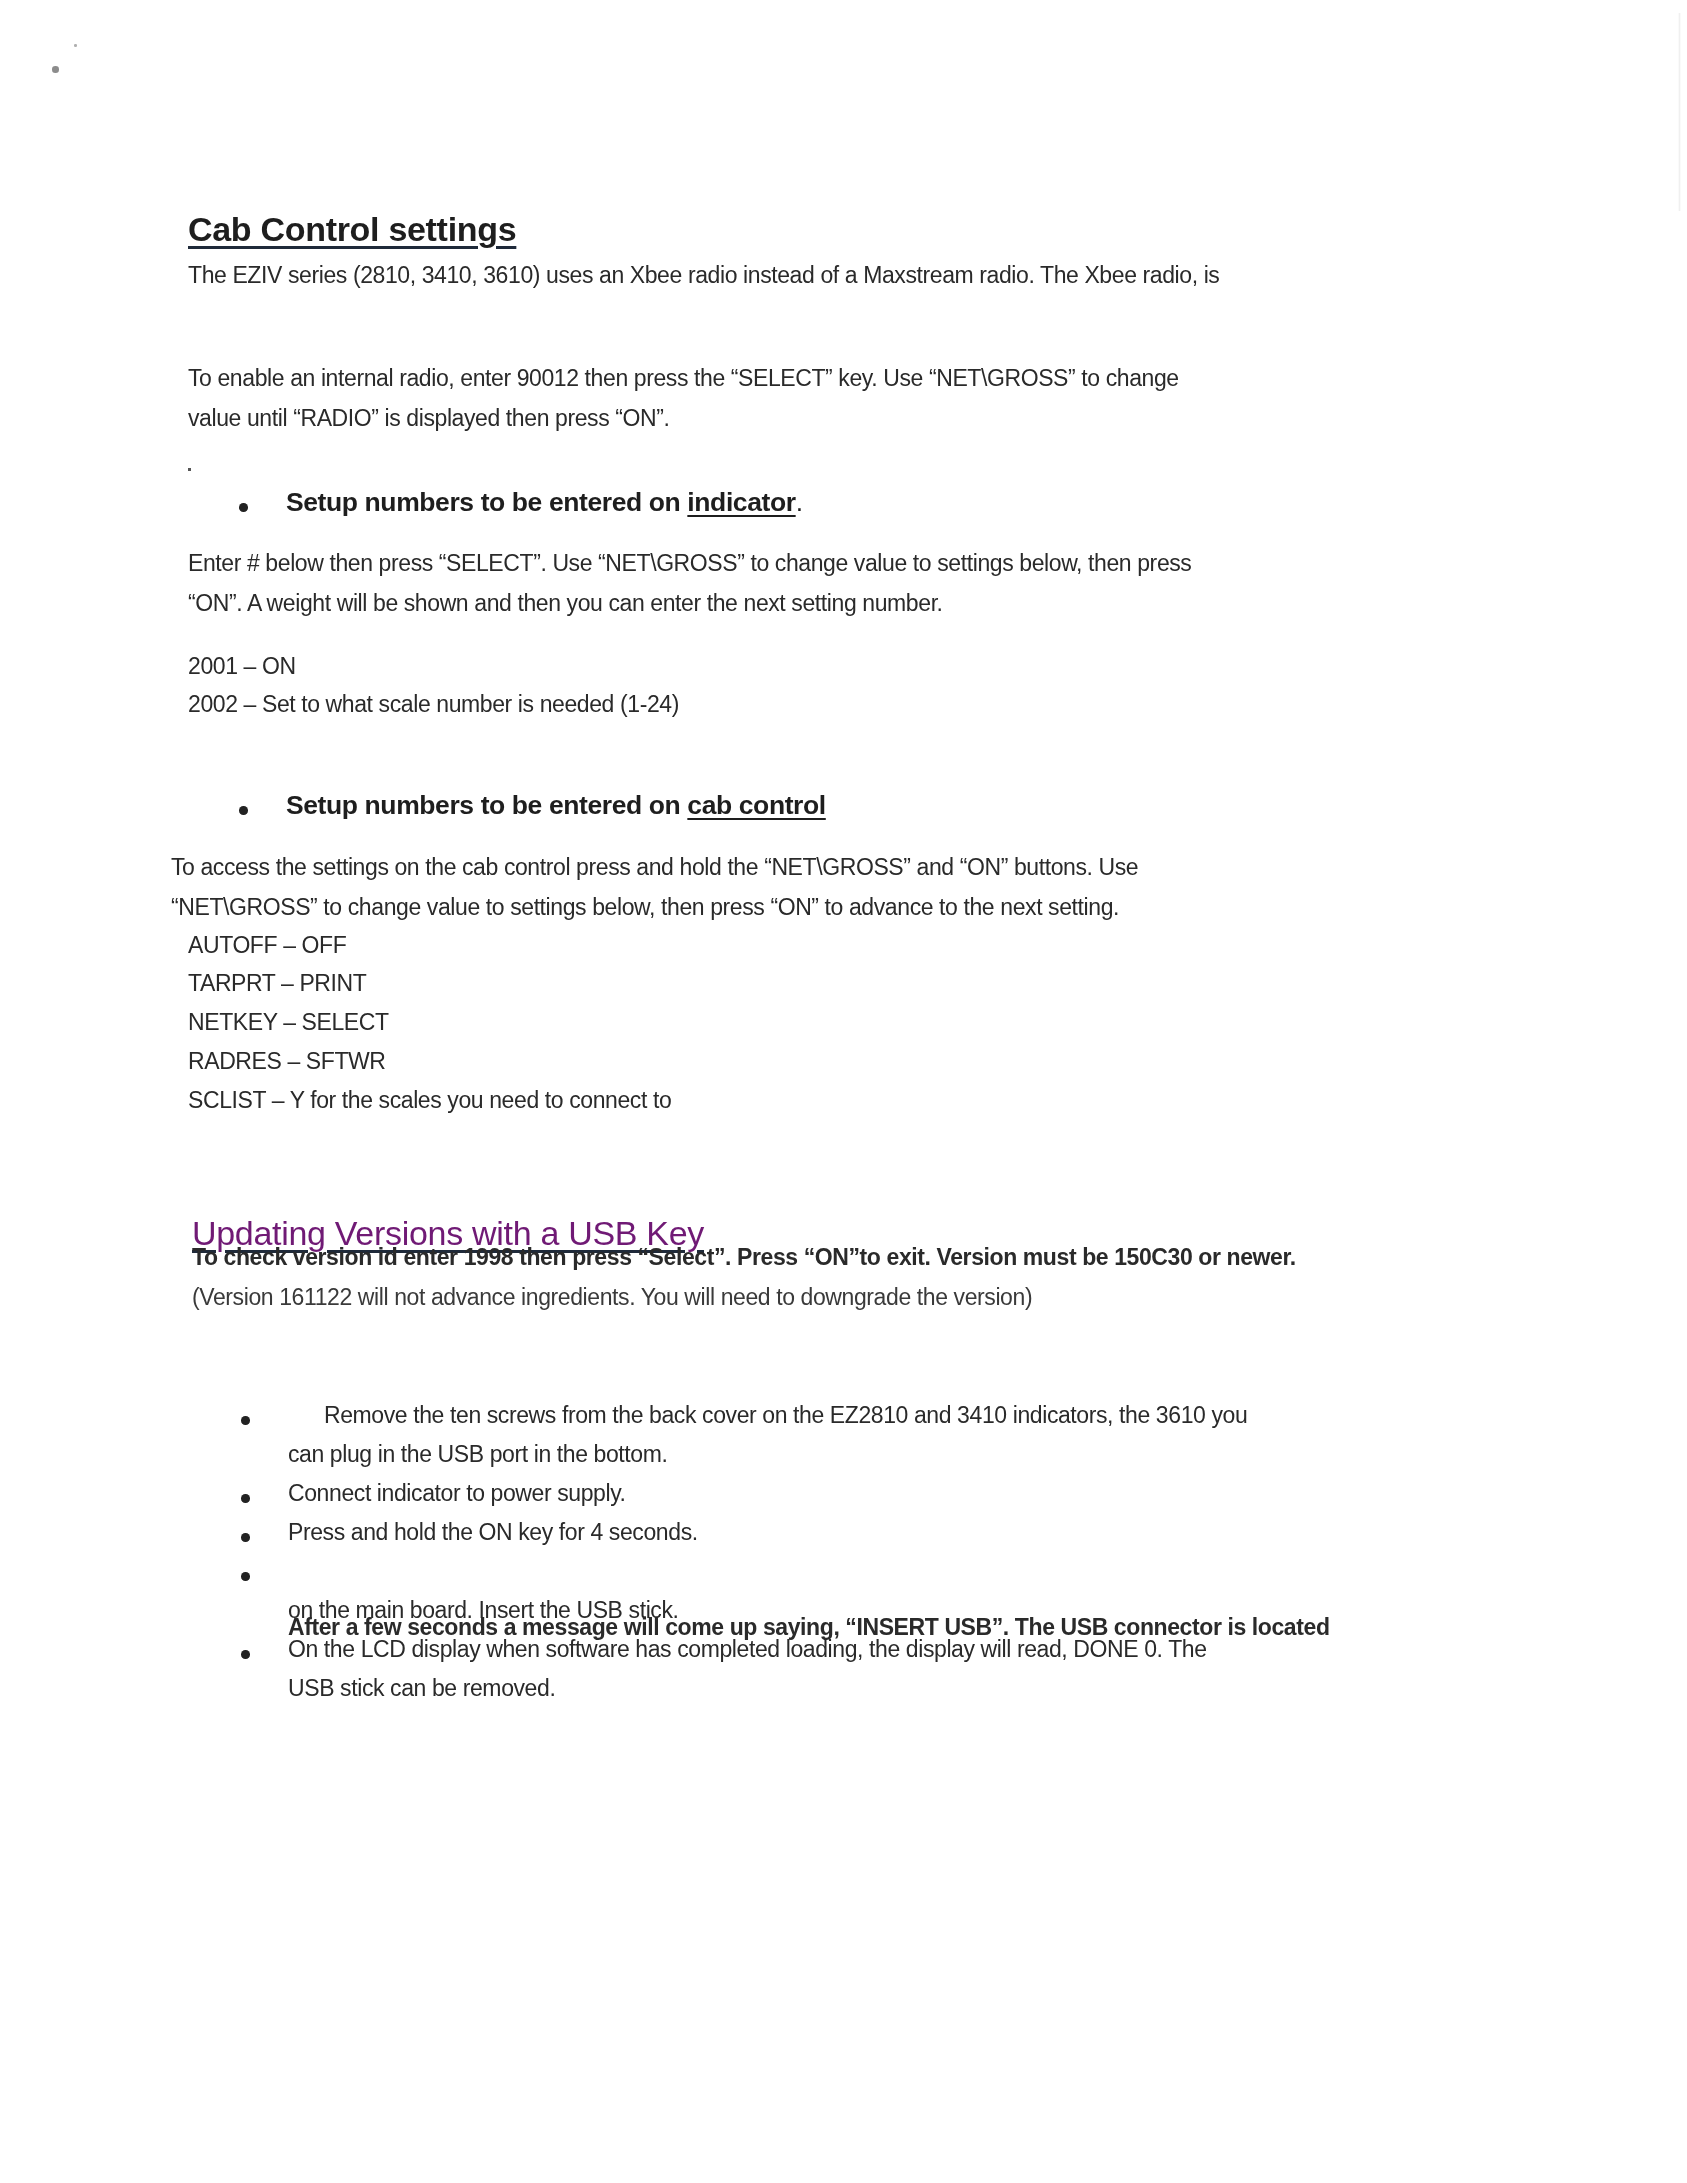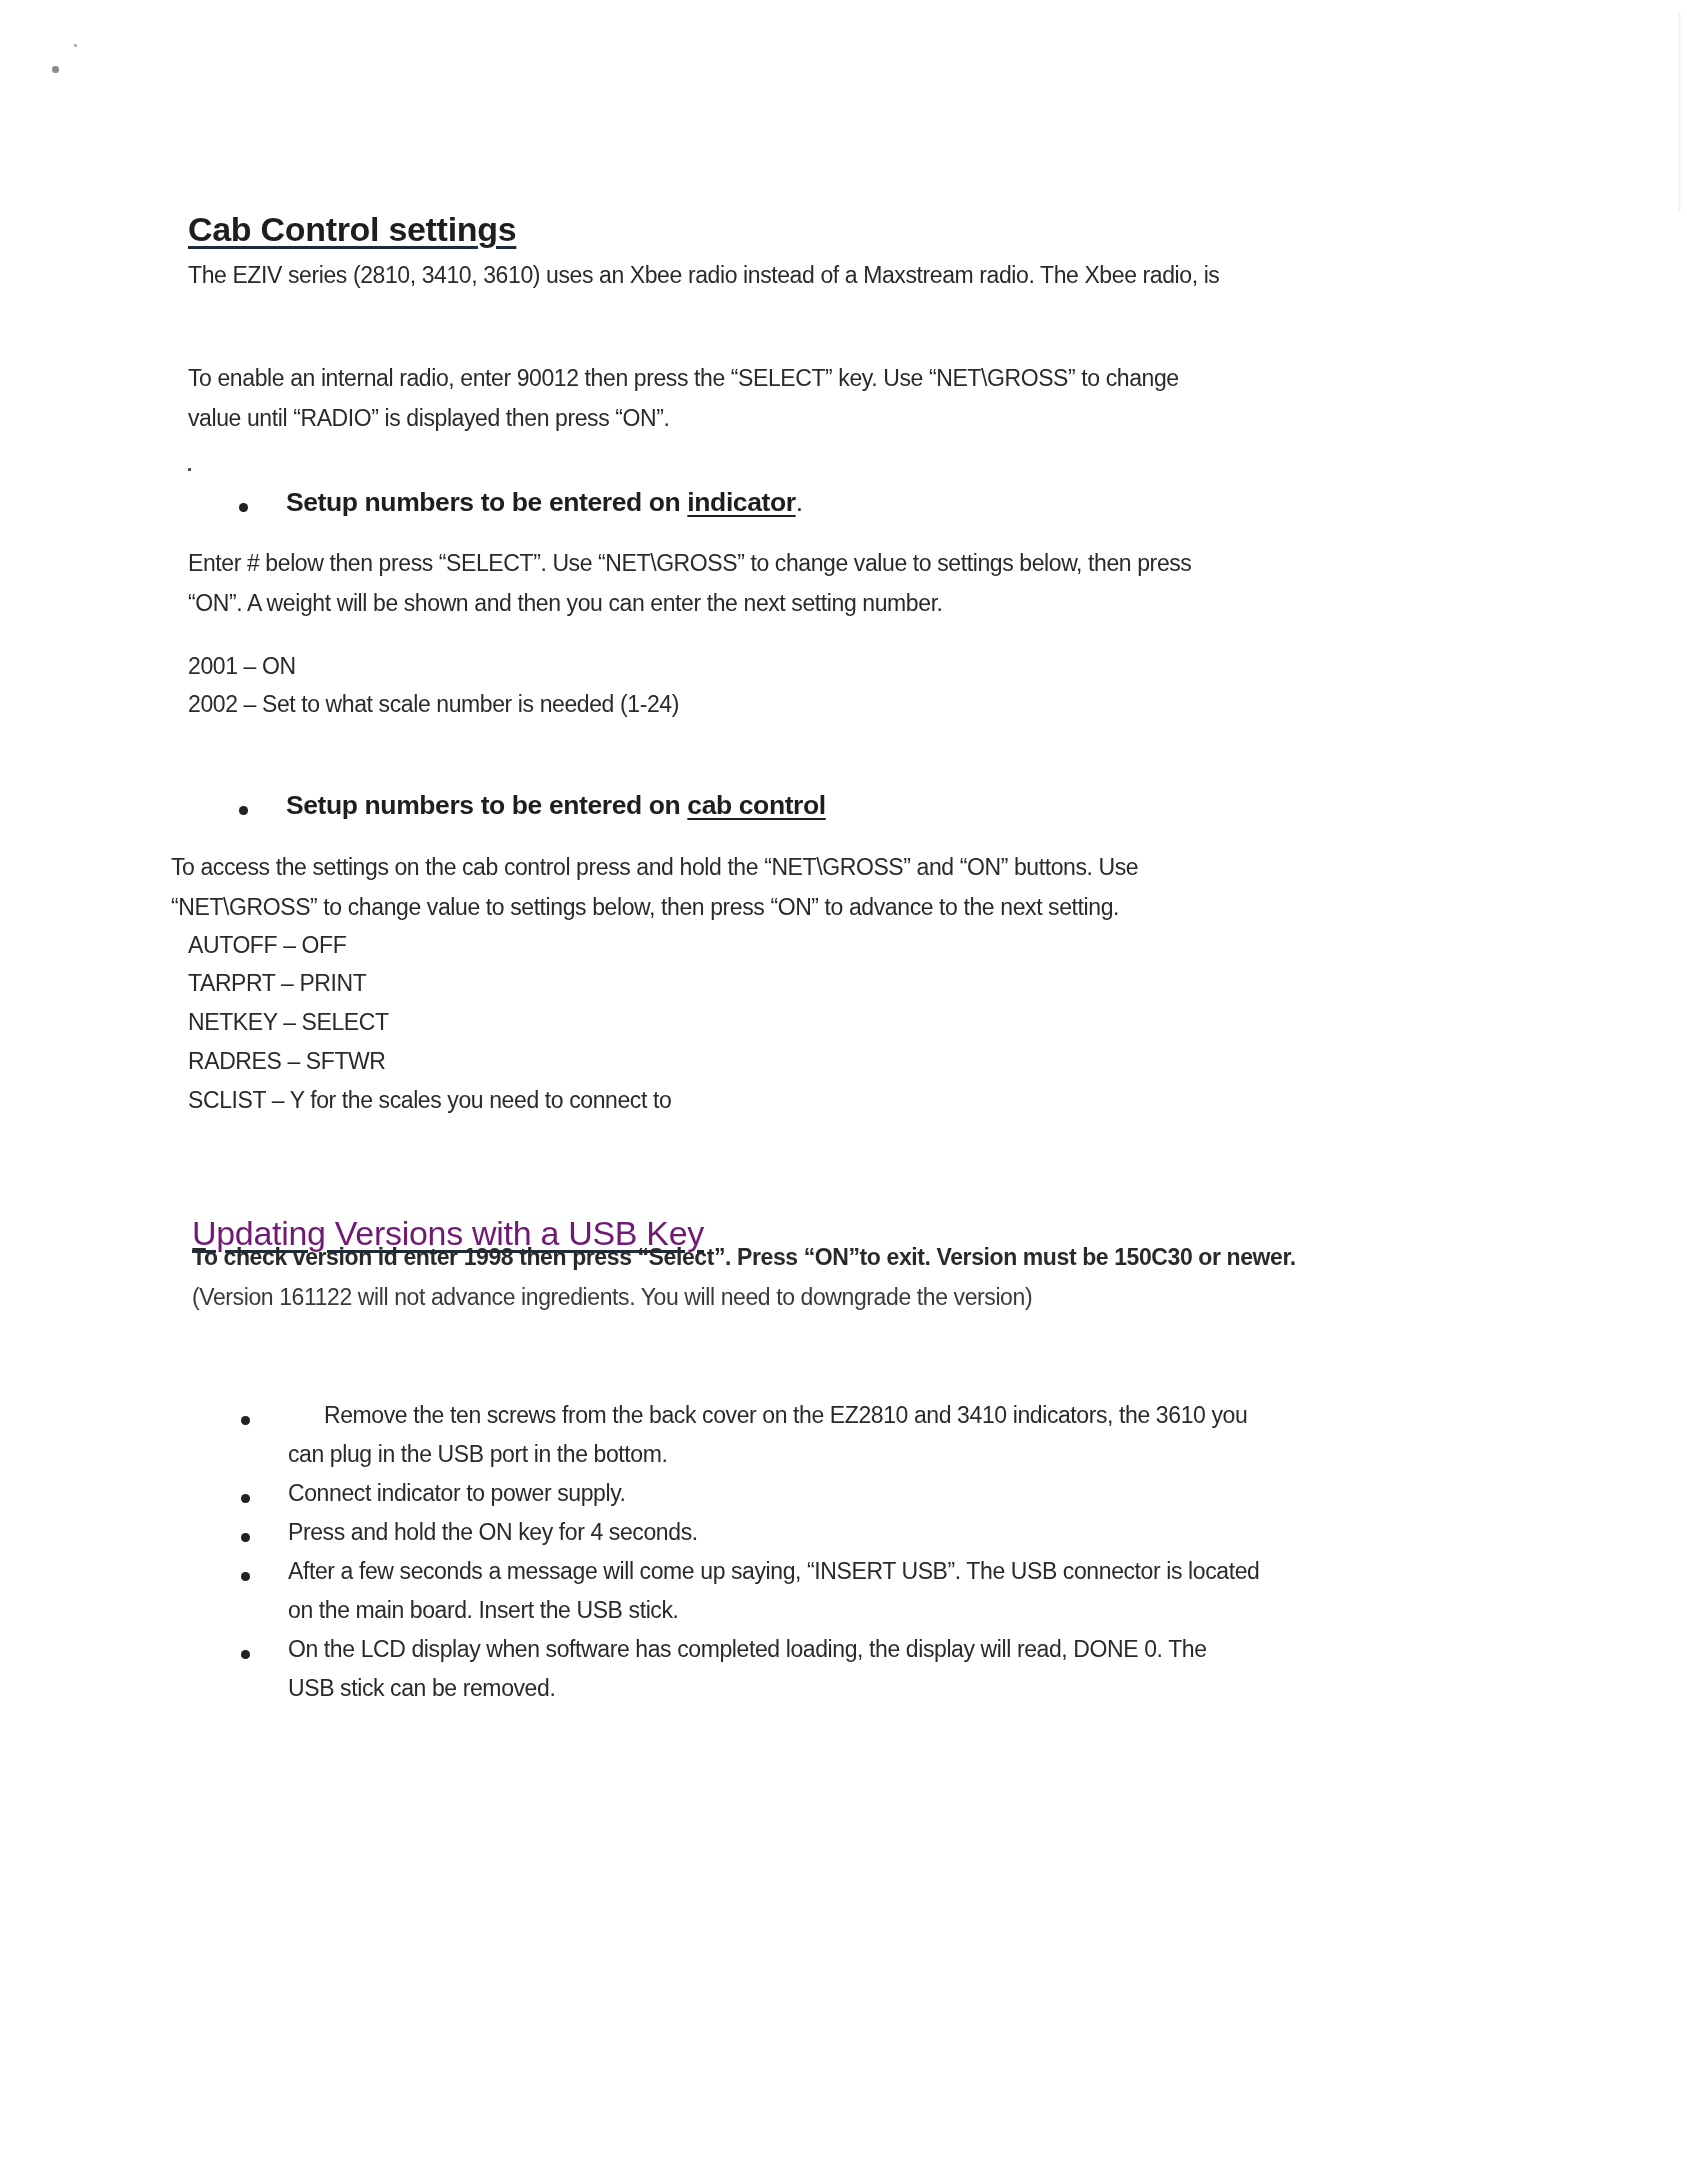--- a/index.html
+++ b/index.html
@@ -137,21 +137,21 @@
     <div>
       <div class="bullet-dot" style="left:241px; top:1494px;"></div>
       <div class="line" style="left:288px; top:1477px;">Connect indicator to power supply.</div>
     </div>
     <div>
       <div class="bullet-dot" style="left:241px; top:1533px;"></div>
       <div class="line" style="left:288px; top:1516px;">Press and hold the ON key for 4 seconds.</div>
     </div>
     <div>
       <div class="bullet-dot" style="left:241px; top:1572px;"></div>
-      <div class="line" style="left:288px; top:1555px;">After a few seconds a message will come up saying, “INSERT USB”. The USB connector is located</div>
+      <div class="line" style="left:288px; top:1611px;font-weight:bold;">After a few seconds a message will come up saying, “INSERT USB”. The USB connector is located</div>
       <div class="line" style="left:288px; top:1594px;">on the main board. Insert the USB stick.</div>
     </div>
     <div>
       <div class="bullet-dot" style="left:241px; top:1650px;"></div>
       <div class="line" style="left:288px; top:1633px;">On the LCD display when software has completed loading, the display will read, DONE 0. The</div>
       <div class="line" style="left:288px; top:1672px;">USB stick can be removed.</div>
     </div>
   </div>
 
 </div>

